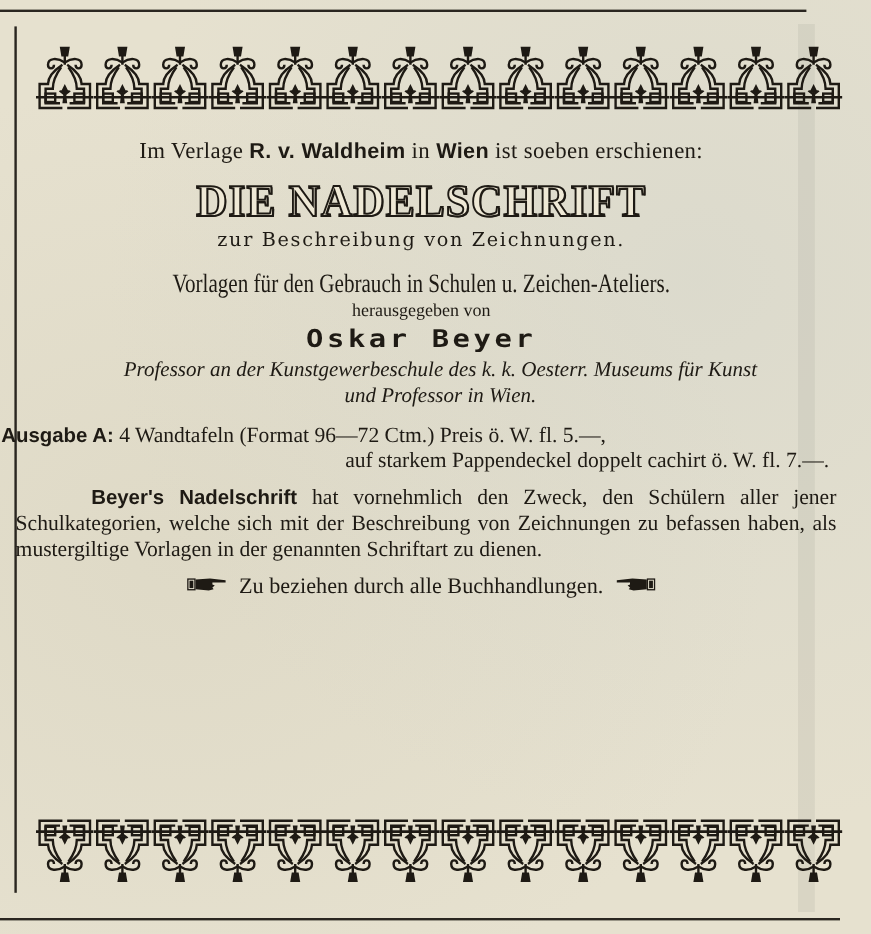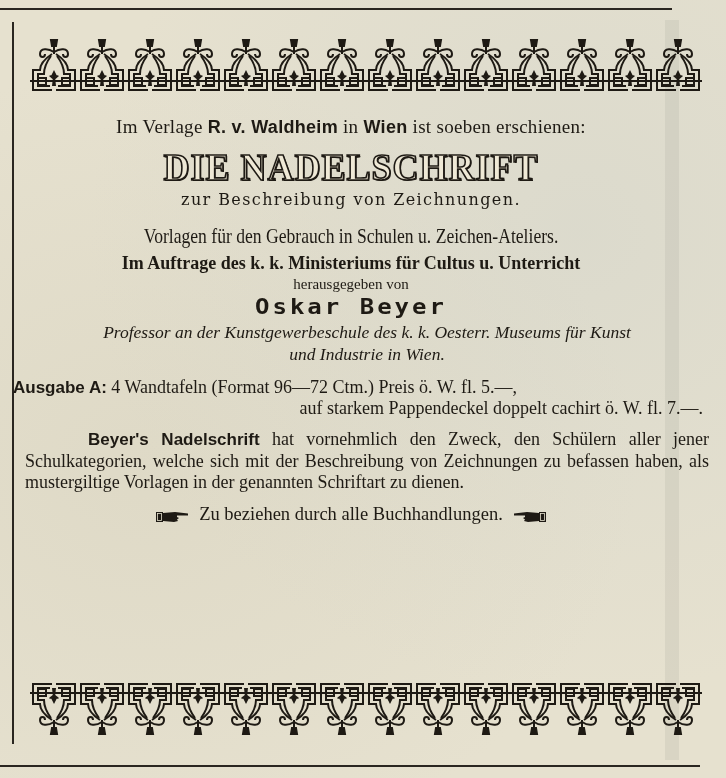--- a/index.html
+++ b/index.html
@@ -31,30 +31,30 @@
     font-family: "Liberation Serif", serif; font-weight: bold; font-size: 36px; letter-spacing: 1px;
     color: #efe9d6; -webkit-text-stroke: 1.6px #1e1a14;
     text-shadow: 1px 1px 0 #1e1a14; margin-top: 8px; transform: scaleY(1.05);
   }
   .l-sub { font-family: "DejaVu Serif", serif; font-size: 16px; letter-spacing: 1.4px; margin-top: 2px; }
   .l-vorlagen { font-family: "Liberation Serif", serif; font-size: 22px; transform: scaleX(0.8); margin-top: 14px; }
   .l-auftrag { font-family: "Liberation Serif", serif; font-weight: bold; font-size: 18px; margin-top: 4px; }
   .l-hg { font-family: "Liberation Serif", serif; font-size: 15px; margin-top: 2px; }
   .l-author { font-family: "DejaVu Sans Mono", monospace; font-size: 24px; letter-spacing: 3px; margin-top: 0px; font-weight: bold; transform: scaleY(0.85); }
   .l-prof { font-family: "Liberation Serif", serif; font-style: italic; font-size: 17.5px; margin-top: 1px; padding-left: 32px; }
-  .ausgabe { font-family: "Liberation Serif", serif; font-size: 18px; padding-left: 12px; width: 690px; }
+  .ausgabe { font-family: "Liberation Serif", serif; font-size: 18px; width: 690px; }
   .ausgabe .lbl { font-family: "Liberation Sans", sans-serif; font-weight: bold; font-size: 17px; }
   .ausgabe .cont { text-align: right; }
   .ausgabe.a { margin-top: 12px; }
   .ausgabe.b { margin-top: 8px; }
   .spaced { letter-spacing: 2px; }
-  .para { font-family: "Liberation Serif", serif; font-size: 18px; padding-left: 24px; width: 684px; margin-top: 10px; line-height: 21.5px; text-align: justify; }
+  .para { font-family: "Liberation Serif", serif; font-size: 18px; padding-left: 12px; width: 684px; margin-top: 10px; line-height: 21.5px; text-align: justify; }
   .para .lead { font-family: "Liberation Sans", sans-serif; font-weight: bold; font-size: 17px; }
   .para .indent { display: inline-block; width: 63px; }
-  .l-bezug { font-family: "Liberation Serif", serif; font-size: 18.5px; margin-top: 10px; display: flex; justify-content: center; align-items: flex-end; gap: 8px; }
+  .l-bezug { font-family: "Liberation Serif", serif; font-size: 18.5px; margin-top: 10px; display: flex; justify-content: center; align-items: flex-start; gap: 8px; }
   .hand { display: inline-block; width: 36px; height: 16px; }
   .hand svg { width: 36px; height: 16px; display: block; }
 </style>
 </head>
 <body>
 
 <div class="rule-top"></div>
 <div class="rule-left"></div>
 <div class="rule-bottom"></div>
 <div class="right-shadow"></div>
@@ -332,25 +332,24 @@
   <div class="line l-verlag">
     <span>Im Verlage</span>
     <b>R. v. Waldheim</b>
     <span>in</span>
     <b>Wien</b>
     <span>ist soeben erschienen:</span>
   </div>
   <div class="line l-title">DIE NADELSCHRIFT</div>
   <div class="line l-sub">zur Beschreibung von Zeichnungen.</div>
   <div class="line l-vorlagen">Vorlagen für den Gebrauch in Schulen u. Zeichen-Ateliers.</div>
-  <div class="line l-auftrag">Im Auftrage des k. k. Ministeriums für Cultus u. Unterricht</div>
   <div class="line l-hg">herausgegeben von</div>
   <div class="line l-author">Oskar Beyer</div>
   <div class="line l-prof">Professor an der Kunstgewerbeschule des k. k. Oesterr. Museums für Kunst</div>
-  <div class="line l-prof">und Industrie in Wien.</div>
+  <div class="line l-prof">und Professor in Wien.</div>
 
   <div class="ausgabe a">
     <div>
       <span class="lbl">Ausgabe A:</span>
       <span>4 Wandtafeln (Format 96—72 Ctm.) Preis ö. W. fl. 5.—,</span>
     </div>
     <div class="cont">auf starkem Pappendeckel doppelt cachirt ö. W. fl. 7.—.</div>
   </div>
 
   <div class="ausgabe b">

